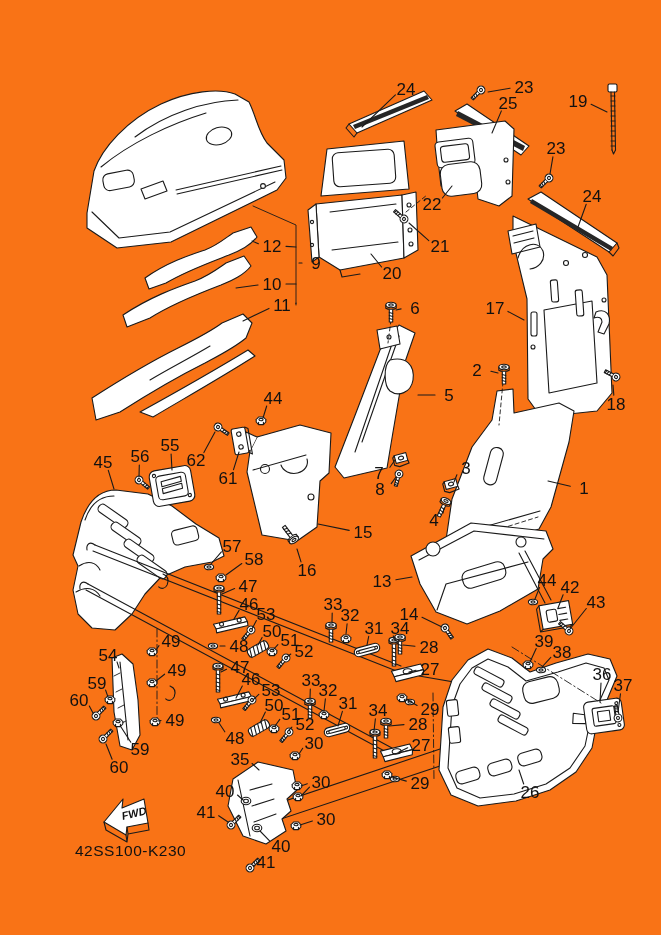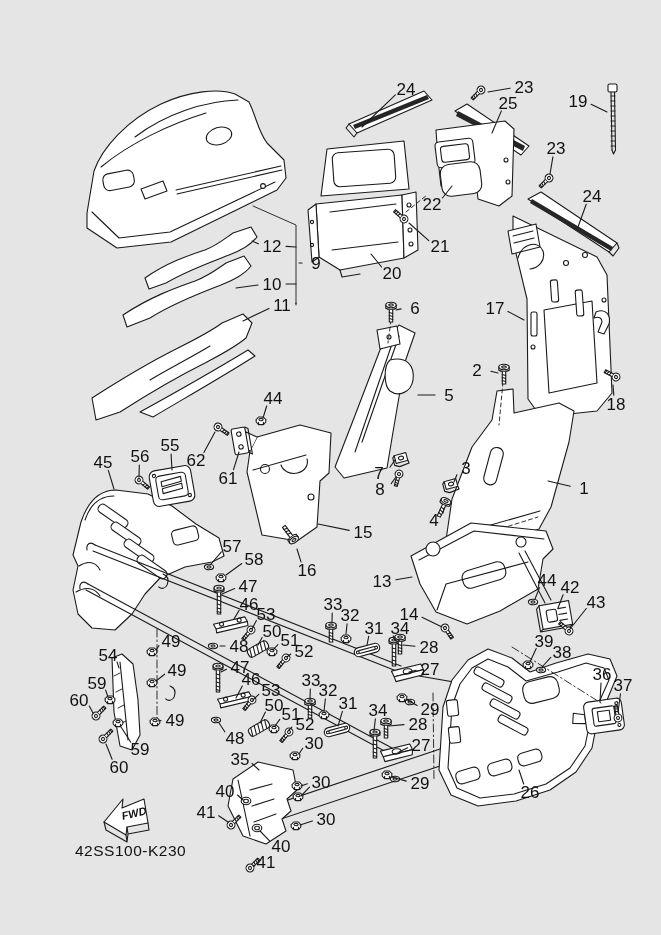--- a/index.html
+++ b/index.html
@@ -1,16 +1,16 @@
 <!DOCTYPE html>
 <html><head>
 <meta charset="utf-8">
 <style>
   html,body{margin:0;padding:0;background:#fff;}
-  .page{position:relative;width:661px;height:935px;background:#e5e5e5;overflow:hidden;
+  .page{position:relative;width:661px;height:935px;background:#f97316;overflow:hidden;
         font-family:"Liberation Sans", sans-serif;}
   svg{display:block}
   .ln{stroke:#1a1a1a;stroke-width:1.1;fill:none;stroke-linejoin:round;stroke-linecap:round;}
   .fw{fill:#ffffff;}
   .fd{fill:#262626;stroke:none;}
   .num{font-family:"Liberation Sans",sans-serif;font-size:17px;fill:#111;}
   .code{font-family:"Liberation Sans",sans-serif;font-size:15.5px;fill:#111;letter-spacing:.5px;}
   .fwdtxt{font-family:"Liberation Sans",sans-serif;font-size:11px;font-style:italic;font-weight:bold;fill:#111;}
   .dash{stroke-dasharray:4,3;}
   .cdash{stroke-dasharray:8,3,1.5,3;}

